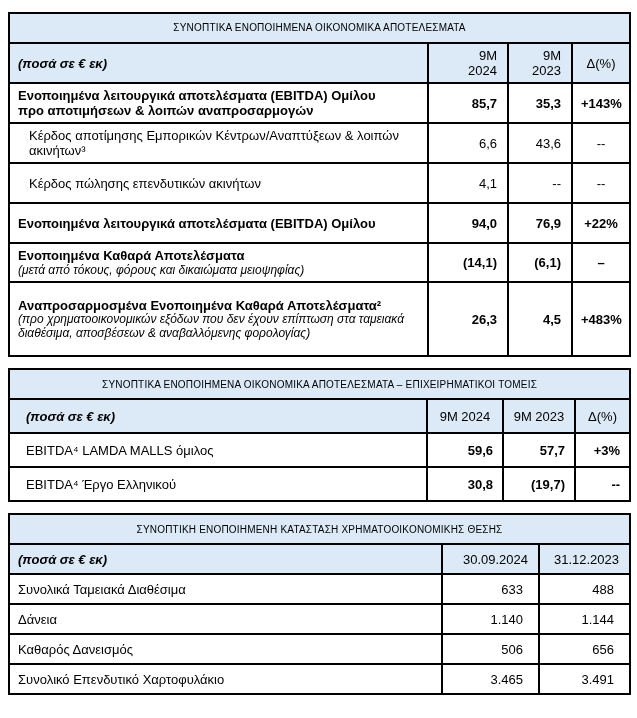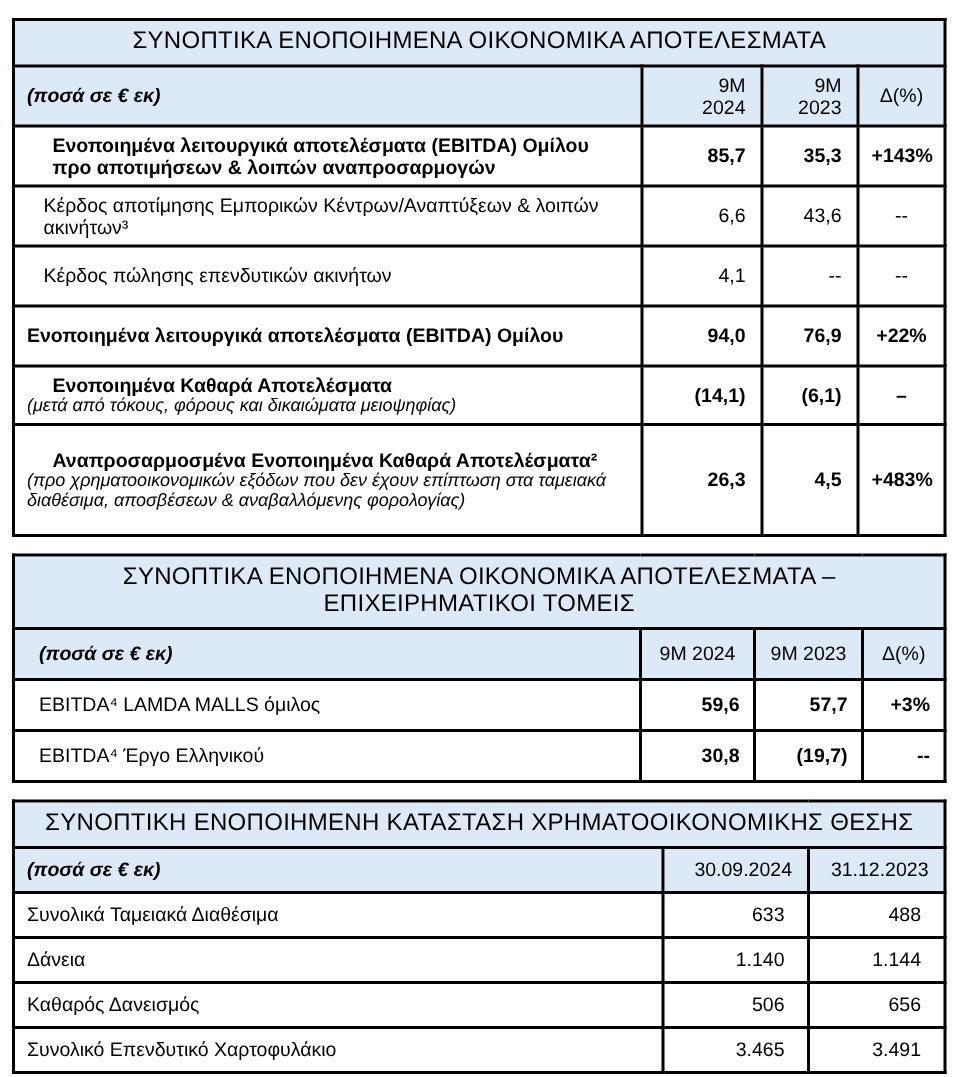--- a/index.html
+++ b/index.html
@@ -28,32 +28,32 @@
     border:2px solid var(--border);
     padding:4px 8px;
     font-size:13px;
     line-height:1.16;
     vertical-align:middle;
     overflow:hidden;
   }
   td.title{
     background:var(--band_bg);
     text-align:center;
-    font-size:16px;
+    font-size:10px;
     letter-spacing:.2px;
     height:30px;
     padding:5px 6px;
   }
   tr.band td{background:var(--band_bg);}
   td.unit{font-style:italic;font-weight:bold;height:34px;}
   td.colh{height:34px;}
   .pre{white-space:pre-line;}
   .r{text-align:right;padding-right:10px;}
   .c{text-align:center;}
-  .b{font-weight:bold;margin-left:17px;}
+  .b{font-weight:bold;}
   td.lbl{padding-left:8px;}
   td.ind{padding-left:19px;}
   .sub{
     font-style:italic;
     font-weight:normal;
     font-size:12px;
     line-height:1.15;
   }
   .t1 tr.row2l td{height:38px;}
   .t1 tr.row1l td{height:40px;}

